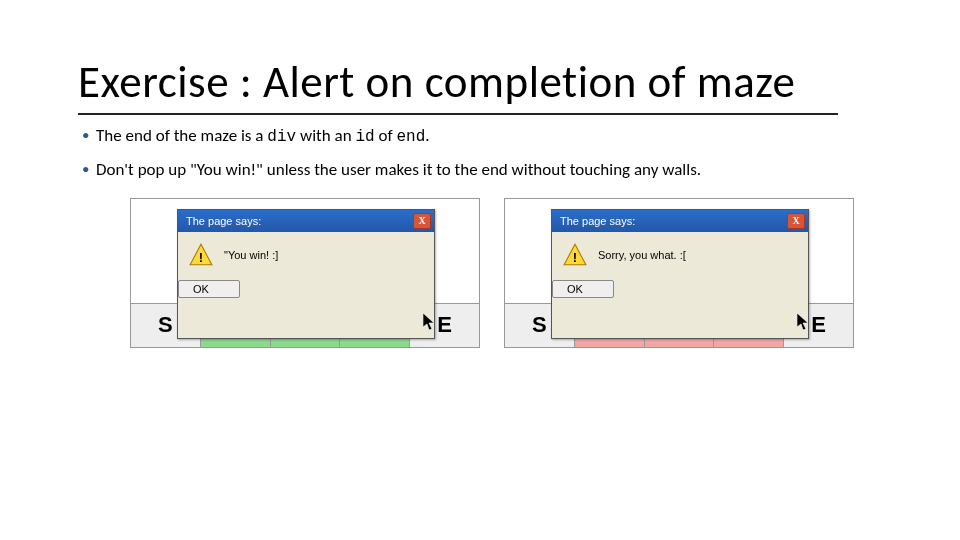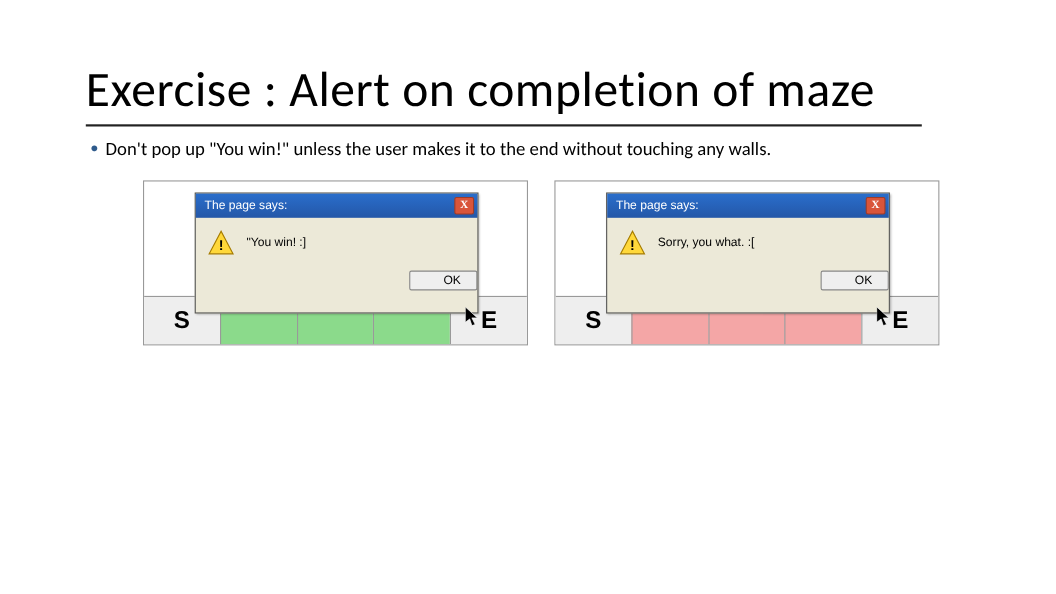--- a/index.html
+++ b/index.html
@@ -17,55 +17,58 @@
   .maze-wrap { width: 350px; }
   .maze { position: relative; width: 350px; height: 150px; border: 1px solid #999; background: #fff; overflow: hidden; }
   .strip { position: absolute; left: 0; right: 0; bottom: 0; height: 44px; display: flex; }
   .cell { flex: 1; display: flex; align-items: center; justify-content: center; font: 700 22px Arial, sans-serif; border-top: 1px solid #999; }
   .cell + .cell { border-left: 1px solid #999; }
   .cell.s { background: #eee; }
   .cell.g { background: #8bda8b; }
   .cell.r { background: #f4a6a6; }
   .cell.e { background: #eee; }
   .alert {
-    position: absolute; top: 10px; left: 46px; width: 258px; height: 110px;
+    position: absolute; top: 10px; left: 46px; width: 258px; height: 130px;
     background: #ece9d8; border: 1px solid #555; box-shadow: 1px 1px 2px rgba(0,0,0,.3);
   }
   .alert .hdr {
     height: 22px; background: linear-gradient(#2a6ecb, #2457a8);
     display: flex; align-items: center; justify-content: space-between;
     padding: 0 3px 0 8px; color: #fff; font: 11px Tahoma, sans-serif;
   }
   .alert .xbtn {
     width: 18px; height: 16px; background: #d9553a; border: 1px solid #a03b27;
     display: inline-flex; align-items: center; justify-content: center;
     color: #fff; font: 700 10px Tahoma; border-radius: 2px;
   }
   .alert .body { padding: 10px 10px 6px 10px; display: flex; align-items: center; gap: 10px; }
   .alert .warnico { width: 26px; height: 26px; position: relative; }
   .alert .warnico svg { width: 26px; height: 26px; }
   .alert .msg { font: 11px Tahoma, sans-serif; color: #000; }
-  .alert .btnrow { text-align: right; padding: 4px 0 8px; }
+  .alert .btnrow { text-align: left; padding: 4px 0 8px; }
   .alert .okbtn {
     display: inline-block; min-width: 62px; padding: 2px 14px;
     background: #efefef; border: 1px solid #888; border-radius: 2px;
     font: 11px Tahoma, sans-serif; cursor: default;
   }
   .cursor { position: absolute; width: 12px; height: 18px; }
   .cursor svg { width: 12px; height: 18px; }
 </style>
 </head>
 <body>
 
 <div class="slide">
   <h1 class="title">Exercise : Alert on completion of maze</h1>
 
   <div class="content">
 
     <ul class="bullets">
+      <li>
+        <span>The end of the maze is a </span><code class="tok">div</code><span> with an </span><code class="tok">id</code><span> of </span><code class="tok">end</code><span>.</span>
+      </li>
       <li>
         <span>Don't pop up "You win!" unless the user makes it to the end </span><span class="bold">without touching any walls</span><span>.</span>
       </li>
     </ul>
 
     <div class="figs">
 
       <div class="maze-wrap">
         <div class="maze">
           <div class="strip">

